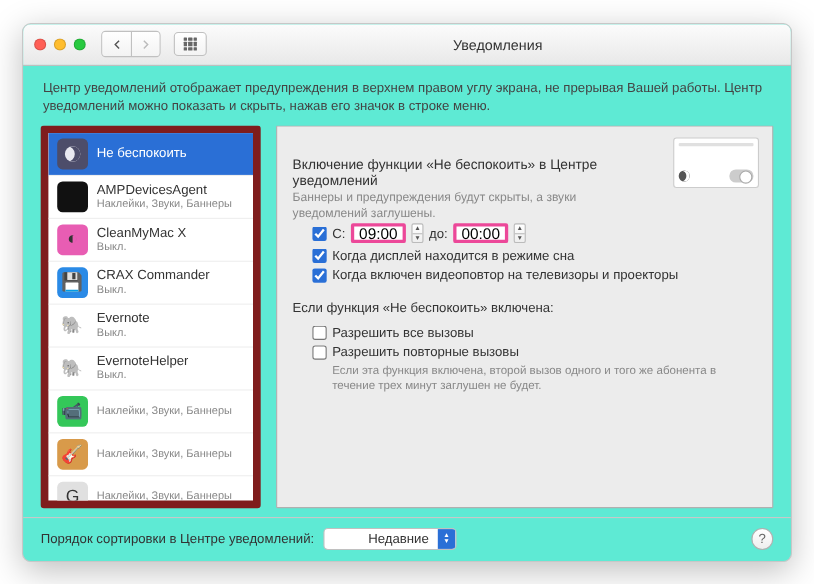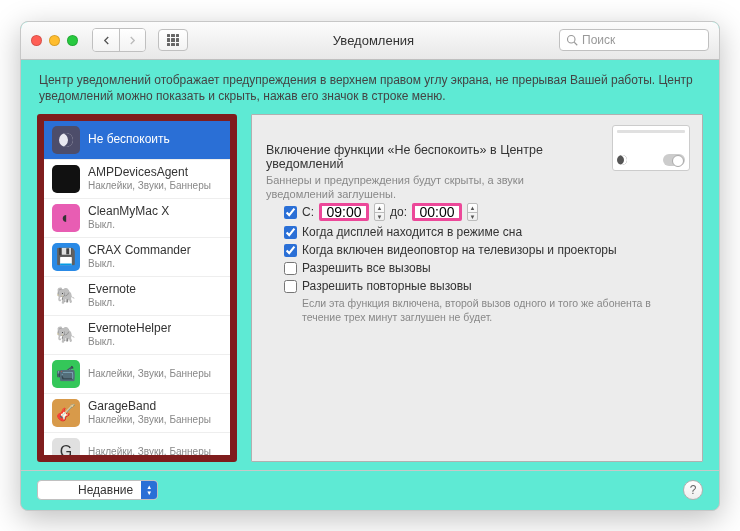--- a/index.html
+++ b/index.html
@@ -79,27 +79,20 @@
           <span></span>
           <span></span>
           <span></span>
           <span></span>
           <span></span>
           <span></span>
           <span></span>
         </div>
     </div>
     <div class="title">Уведомления</div>
-    <div class="search">
-      <svg viewBox="0 0 16 16">
-          <circle cx="7" cy="7" r="5" stroke="#999" stroke-width="1.5" fill="none"></circle>
-          <line x1="11" y1="11" x2="15" y2="15" stroke="#999" stroke-width="1.5"></line>
-        </svg>
-      <span>Поиск</span>
-    </div>
   </div>
 
   <div class="desc">Центр уведомлений отображает предупреждения в верхнем правом углу экрана, не прерывая Вашей работы. Центр уведомлений можно показать и скрыть, нажав его значок в строке меню.</div>
 
   <div class="content">
     <div class="sidebar" id="sidebar">
         <div class="sb-item sel">
           <div class="sb-icon" style="background: rgb(77, 77, 106);">
             <div style="width: 14px; height: 14px; border-radius: 50%; background: rgb(232, 232, 240); box-shadow: rgb(77, 77, 106) -5px 0px 0px inset;"></div>
           </div>
@@ -144,21 +137,20 @@
         </div>
         <div class="sb-item">
           <div class="sb-icon" style="background: rgb(52, 199, 89);">📹</div>
           <div class="sb-text">
             <div class="sb-sub">Наклейки, Звуки, Баннеры</div>
           </div>
         </div>
         <div class="sb-item">
           <div class="sb-icon" style="background: rgb(216, 154, 74);">🎸</div>
           <div class="sb-text">
-            <div class="sb-label">GarageBand</div>
             <div class="sb-sub">Наклейки, Звуки, Баннеры</div>
           </div>
         </div>
         <div class="sb-item">
           <div class="sb-icon" style="background: rgb(224, 224, 224);">G</div>
           <div class="sb-text">
             <div class="sb-sub">Наклейки, Звуки, Баннеры</div>
           </div>
         </div>
       </div>
@@ -193,34 +185,36 @@
 
       <div class="opt">
         <input type="checkbox" checked="" style="">
         <span>Когда дисплей находится в режиме сна</span>
       </div>
       <div class="opt">
         <input type="checkbox" checked="" style="">
         <span>Когда включен видеоповтор на телевизоры и проекторы</span>
       </div>
 
+      <div class="section-label">Если функция «Не беспокоить» включена:</div>
 
       <div class="opt">
         <input type="checkbox" style="">
         <span>Разрешить все вызовы</span>
       </div>
       <div class="opt">
         <input type="checkbox" style="">
         <span>Разрешить повторные вызовы</span>
       </div>
       <div class="hint">Если эта функция включена, второй вызов одного и того же абонента в течение трех минут заглушен не будет.</div>
     </div>
   </div>
 
   <div class="footer">
+    <span>Порядок сортировки в Центре уведомлений:</span>
     <div class="select">
       <span class="select-label">Недавние</span>
       <div class="select-arrows">
           <span>▲</span>
           <span>▼</span>
         </div>
     </div>
     <div class="help">?</div>
   </div>
 </div>

